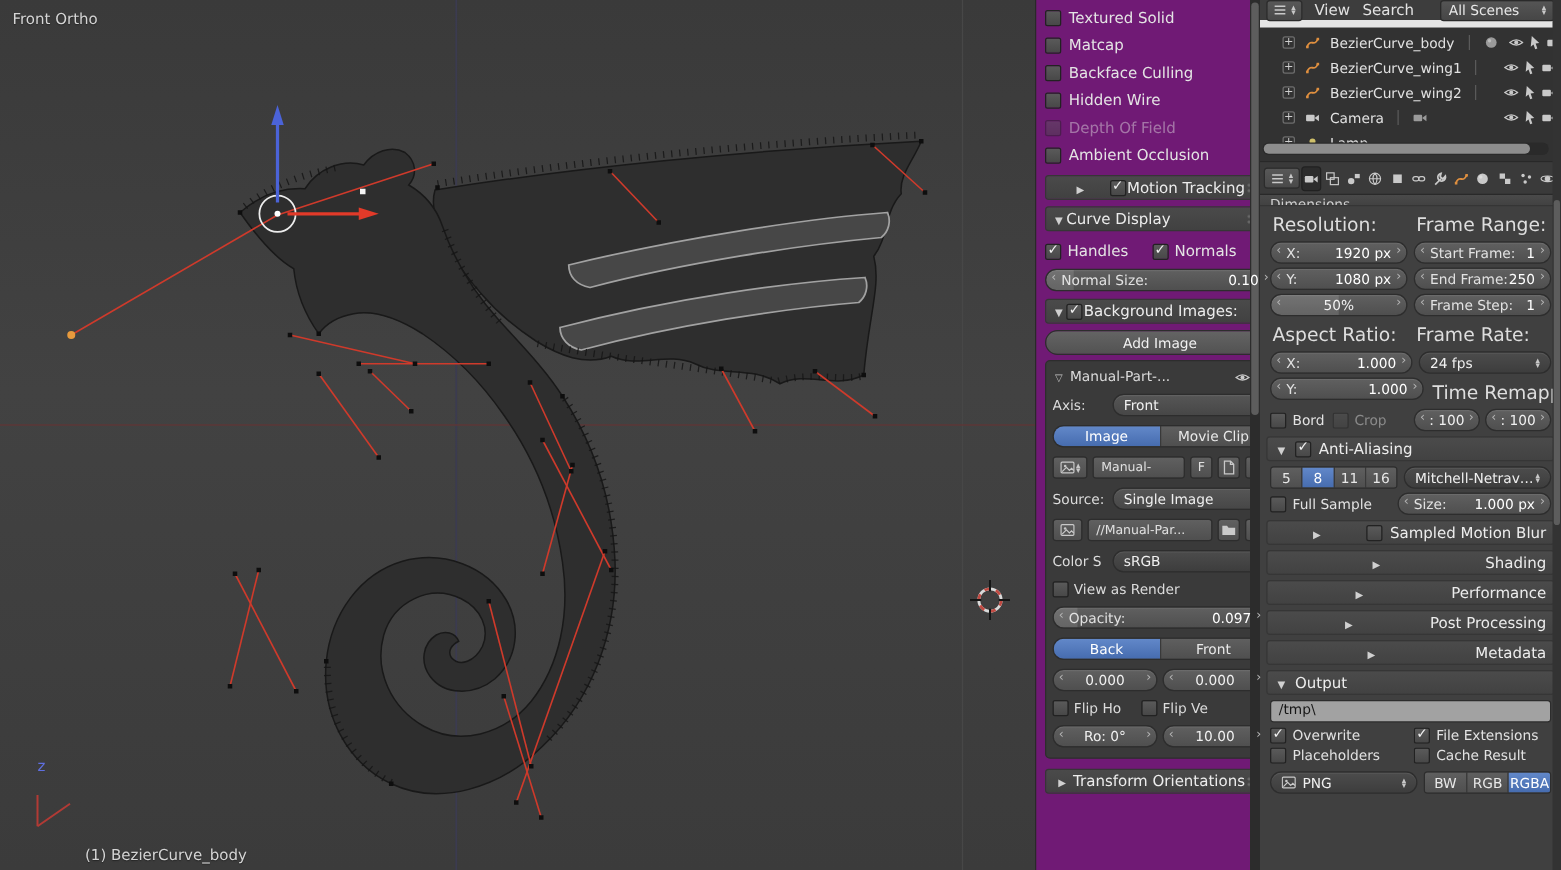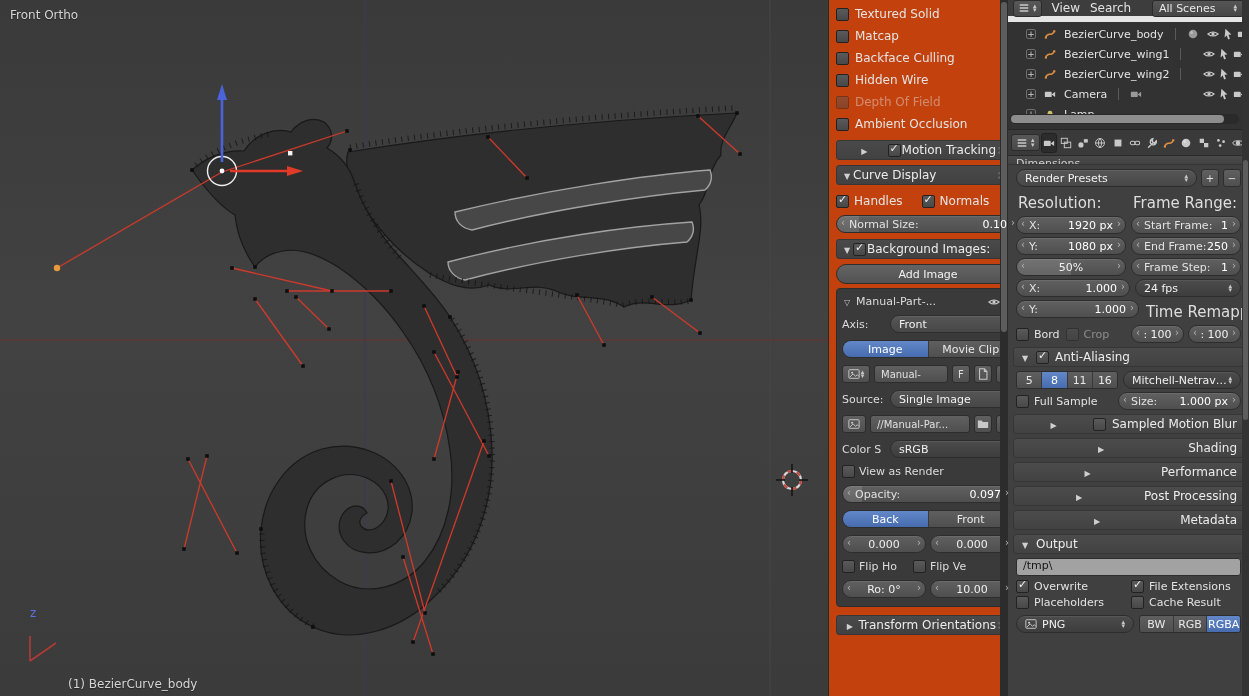--- a/index.html
+++ b/index.html
@@ -40,21 +40,21 @@
   .tri.h::before{content:"▽";color:#c4c4c4}
   .grip{margin-left:auto;width:17px;height:9px;flex:none;background-image:radial-gradient(circle,#707070 1px,transparent 1.3px);background-size:4.4px 4.4px;opacity:.8}
   .xicon{color:#d8d8d8;font-size:12px;line-height:1}
   .xicon::before{content:"×"}
   .ic{width:14px;height:14px;flex:none;color:#c9c9c9}
   .ic.sm{width:12px;height:12px}
   .ic.orange{color:#df8f3f}
   .ic.yellow{color:#cfc06a}
 
   
-  .npanel{position:absolute;left:828px;top:0;width:199px;height:696px;background:#c2410c;border-left:1px solid #292929;padding:3px 7px;overflow:hidden}
+  .npanel{position:absolute;left:828px;top:0;width:199px;height:696px;background:#701a75;border-left:1px solid #292929;padding:3px 7px;overflow:hidden}
   .nrow{display:flex;align-items:center;gap:6px;height:22px;font-size:12px;color:#e4e4e4;white-space:nowrap}
   .phead{height:20px;display:flex;align-items:center;gap:1px;background:linear-gradient(#4a4a4a,#414141);border:1px solid #363636;border-radius:3px;padding:0 5px;margin:5px 0;font-size:12px;color:#ececec;white-space:nowrap}
   .btnwide{height:20px;border:1px solid #2d2d2d;border-radius:10px;background:linear-gradient(#646464,#525252);display:flex;align-items:center;justify-content:center;font-size:11px;color:#f2f2f2;margin:4px 0}
   .bgbox{border:1px solid #2d2d2d;background:#3a3a3a;border-radius:4px;padding:6px 5px;margin-top:2px}
   .brow{display:flex;align-items:center;gap:4px;margin:7px 0;font-size:11px;white-space:nowrap}
   .brow:first-child{margin-top:0}
   .blab{width:44px;flex:none;color:#dcdcdc;overflow:hidden}
   .grow{flex:1;min-width:0}
 
   
@@ -665,32 +665,20 @@
         </div>
       <div class="tab">
           <svg class="ic sm">
             <use href="#i-phys"></use>
           </svg>
         </div>
     </div>
 
     <div class="sliver"><span>Dimensions</span></div>
 
-    <div class="prow">
-      <div class="menuf" style="flex:1">
-          <span>Render Presets</span>
-          <span class="ud"></span>
-        </div>
-      <div class="sqb">
-          <span>+</span>
-        </div>
-      <div class="sqb">
-          <span>−</span>
-        </div>
-    </div>
 
     <div class="cols">
       <div class="c">
           <div class="slab">Resolution:</div>
         </div>
       <div class="c">
           <div class="slab">Frame Range:</div>
         </div>
     </div>
     <div class="cols">
@@ -714,20 +702,28 @@
         </div>
     </div>
     <div class="cols">
       <div class="c field nf center">
           <span class="fill" style="width:50%"></span>
           <span>50%</span>
         </div>
       <div class="c field nf">
           <span class="lab">Frame Step:</span>
           <span class="val">1</span>
+        </div>
+    </div>
+    <div class="cols">
+      <div class="c">
+          <div class="slab">Aspect Ratio:</div>
+        </div>
+      <div class="c">
+          <div class="slab">Frame Rate:</div>
         </div>
     </div>
     <div class="cols">
       <div class="c field nf">
           <span class="lab">X:</span>
           <span class="val">1.000</span>
         </div>
       <div class="c menuf dark">
           <span>24 fps</span>
           <span class="ud"></span>

